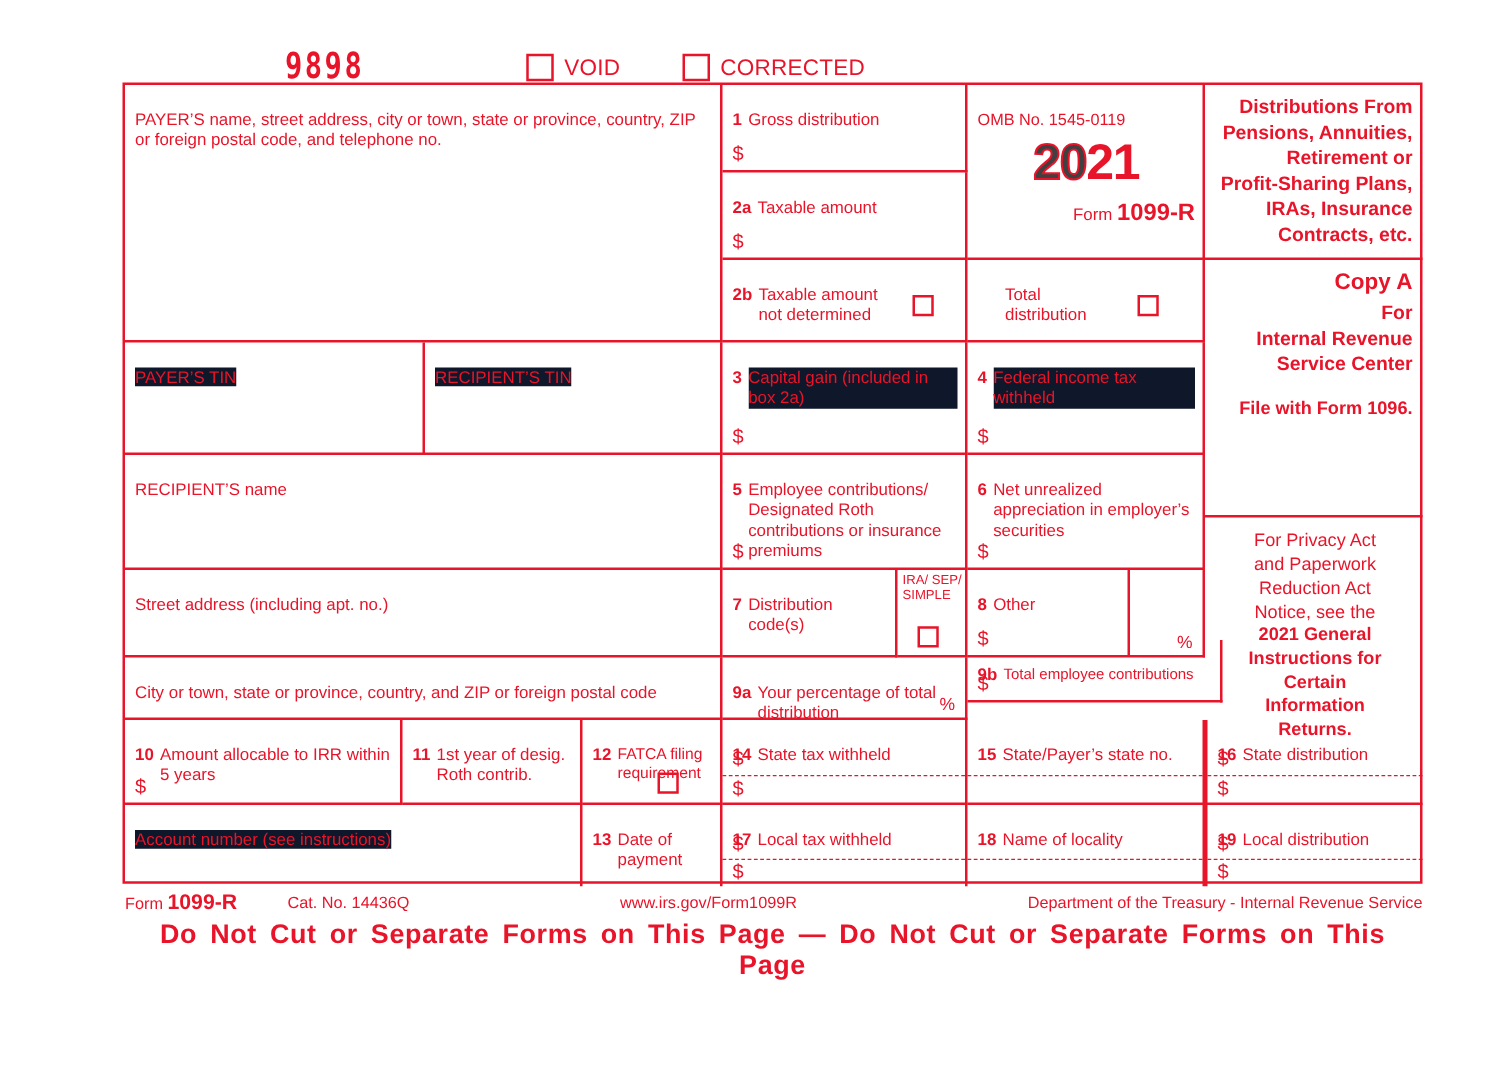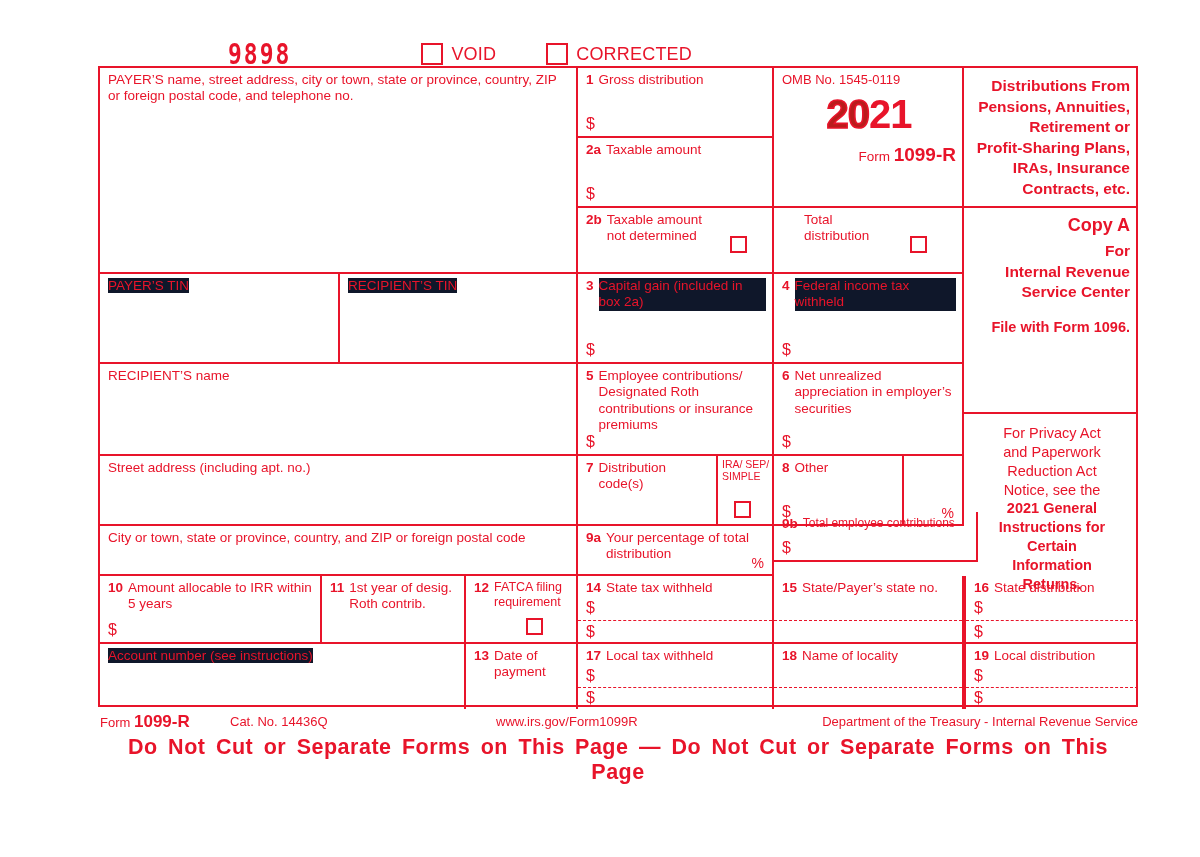--- a/index.html
+++ b/index.html
@@ -66,21 +66,21 @@
     width: 1040px;
     height: 641px;
     border: 2px solid #e8142a;
     box-sizing: border-box;
   }
   .cell {
     position: absolute;
     box-sizing: border-box;
     border-right: 2px solid #e8142a;
     border-bottom: 2px solid #e8142a;
-    padding: 4px 6px 0 8px;
+    padding: 20px 6px 0 8px;
     font-size: 13.5px;
     line-height: 1.22;
   }
   .cell.nb-r { border-right: none; }
   .cell.nb-b { border-bottom: none; }
   .num {
     font-weight: 700;
     margin-right: 5px;
   }
   .shade { background: #0f172a; }
@@ -128,21 +128,21 @@
 
   .ombbox { font-size: 13px; }
   .year {
     text-align: center;
     font-size: 40px;
     font-weight: 700;
     letter-spacing: -1px;
     margin-top: 2px;
   }
   .year .hollow {
-    color: #b91c1c;
+    color: #404040;
     -webkit-text-stroke: 1.6px #e8142a;
     text-shadow: none;
   }
   .formno {
     text-align: right;
     font-size: 13.5px;
     margin-top: 4px;
   }
   .formno b { font-size: 19px; }
 

